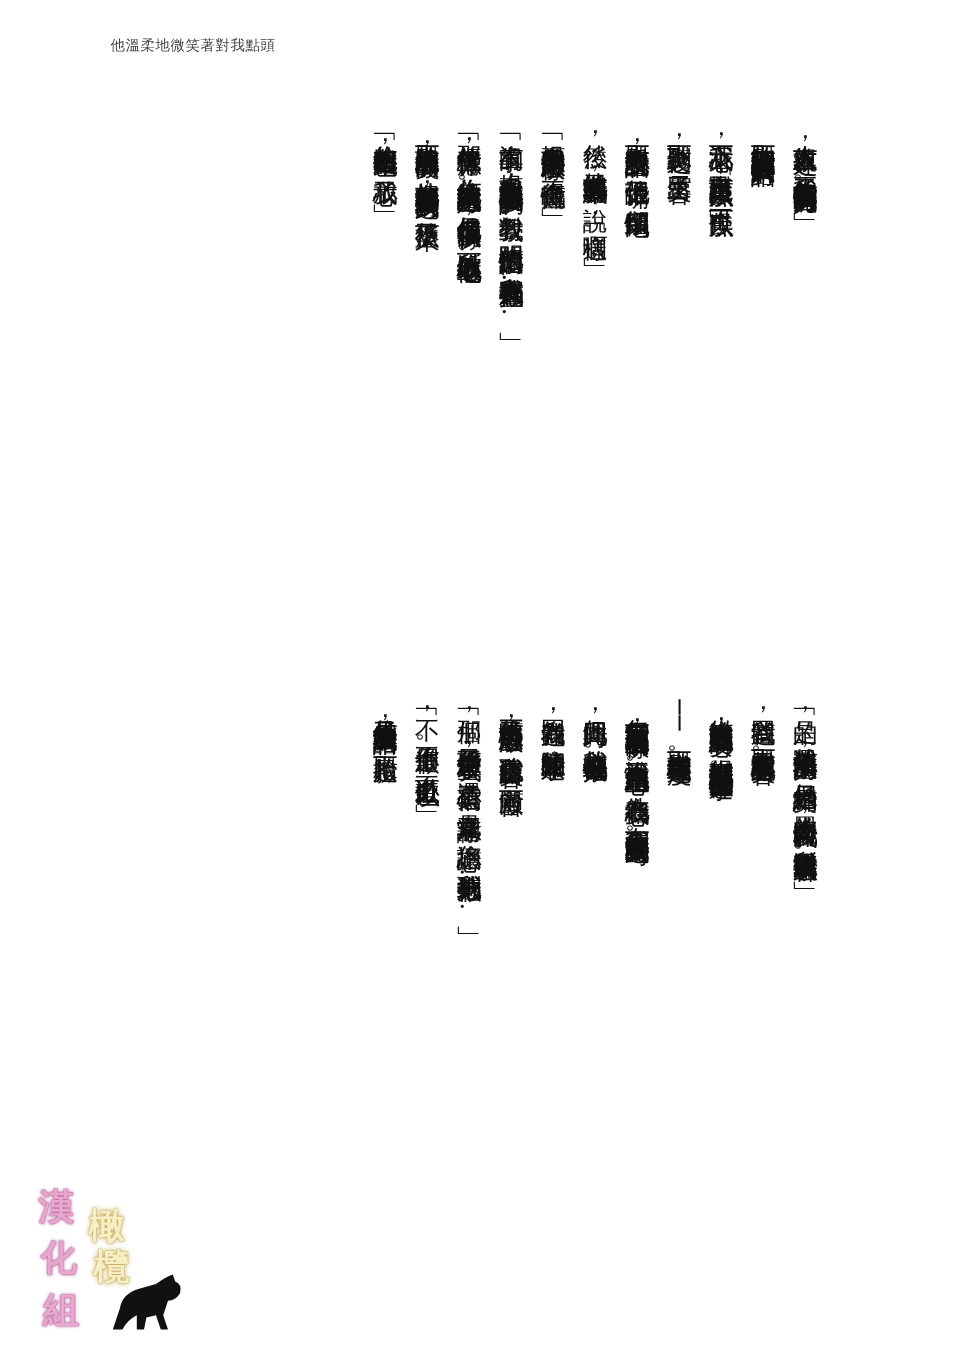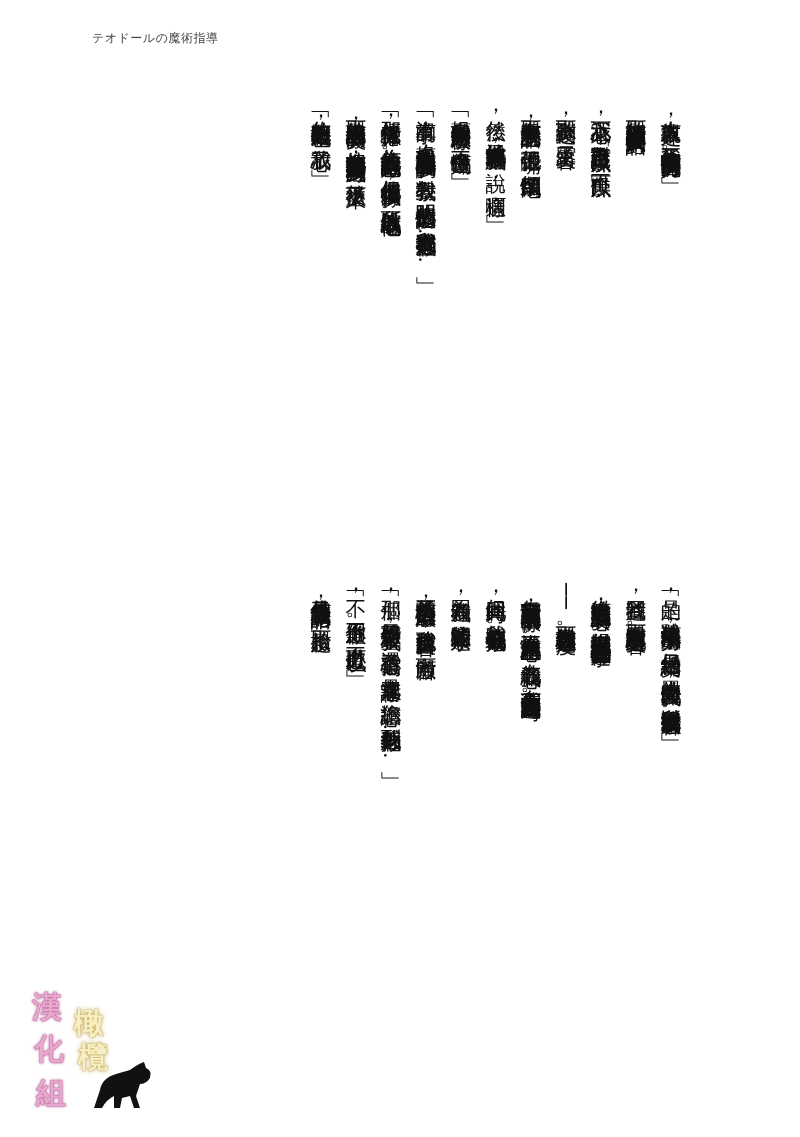--- a/index.html
+++ b/index.html
@@ -17,21 +17,21 @@
     .logo { position: absolute; left: 30px; top: 990px; width: 120px; height: 130px; }
     .logo .ch { position: absolute; font-weight: bold; font-size: 30px; line-height: 30px;
                 font-family: "DejaVu Serif", serif; }
     .logo .pink { color: #e9a7cf; text-shadow: 0 0 3px #b35a93, 0 0 1px #7a2f62; }
     .logo .gold { color: #f6efc4; text-shadow: 0 0 4px #c9a647, 0 0 1px #6b5a1e; }
     .cat { position: absolute; left: 56px; top: 70px; width: 70px; height: 50px; }
   </style>
 </head>
 <body>
 
-<div class="running-head">テオドールの魔術指導</div>
+<div class="running-head">他溫柔地微笑著對我點頭</div>
 
 <div class="block top">
   <p class="para">大人親自教導之下，我正為了能夠掌握控制方法而努力呢。」</p>
   <p class="para">殿下的話讓我想到了方才與提奧多爾大人的對話。</p>
   <p class="para">我沉下心來，對自己說道「不可以焦躁，不可以焦躁」，</p>
   <p class="para">殿下聽到之後，露出了笑容。</p>
   <p class="para">殿下似乎有想對我說的話，但他張了張嘴，卻煩惱地閉了口。</p>
   <p class="para">然後，他溫柔地微笑著對我點頭，說：「這樣啊。」</p>
   <p class="para">「提奧多爾的教學方法怎麼樣？不會很難懂嗎？」</p>
   <p class="para">「沒有的事！提奧多爾大人非常耐心地考慮著我的步調，對我教學。明明他應該很忙的，我實在感覺有些抱歉……」</p>

